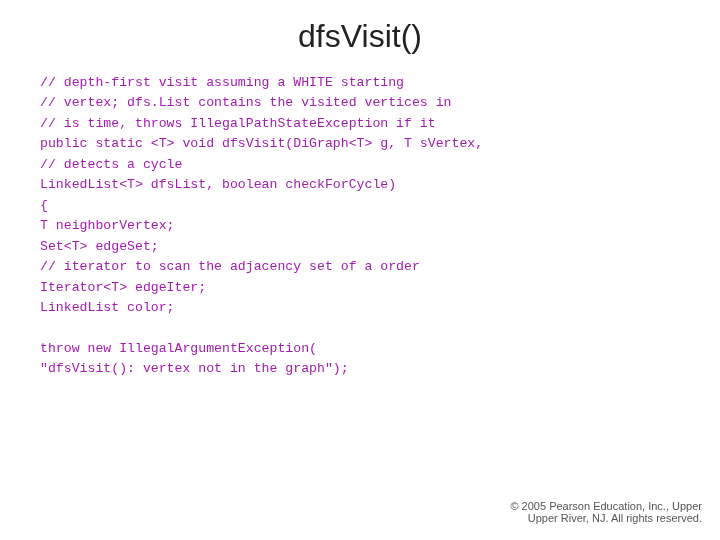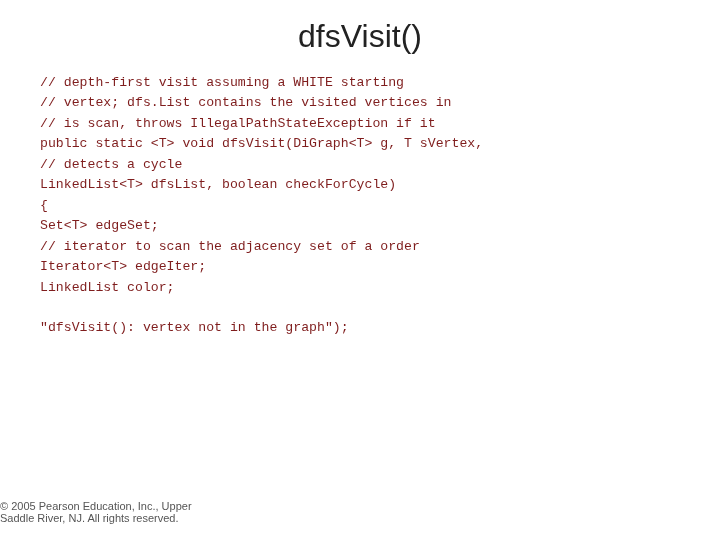--- a/index.html
+++ b/index.html
@@ -25,53 +25,55 @@
       text-align: center;
       margin-top: 18px;
       margin-bottom: 18px;
       font-family: Arial, sans-serif;
     }
 
     .code-block {
       font-family: 'Courier New', Courier, monospace;
       font-size: 13.2px;
       line-height: 1.55;
-      color: #7f1d1d;
+      color: #a21caf;
       margin-left: 20px;
       align-self: flex-start;
       padding-left: 20px;
     }
 
     .footer {
       position: absolute;
       bottom: 16px;
-      text-align: left;
+      text-align: right;
       font-size: 11px;
       color: #555;
       left: 0;
-      right: 0;
+      right: 18px;
     }
   </style>
 </head>
 <body>
 
 <h1 class="title">dfsVisit()</h1>
 
 <div class="code-block">
   <div>// depth-first visit assuming a WHITE starting</div>
   <div>// vertex; dfs.List contains the visited vertices in</div>
-  <div>// is scan, throws IllegalPathStateException if it</div>
+  <div>// is time, throws IllegalPathStateException if it</div>
   <div>public static &lt;T&gt; void dfsVisit(DiGraph&lt;T&gt; g, T sVertex,</div>
   <div>// detects a cycle</div>
   <div>LinkedList&lt;T&gt; dfsList, boolean checkForCycle)</div>
   <div>{</div>
+  <div>    T neighborVertex;</div>
   <div>    Set&lt;T&gt; edgeSet;</div>
   <div>    // iterator to scan the adjacency set of a order</div>
   <div>    Iterator&lt;T&gt; edgeIter;</div>
   <div>    LinkedList color;</div>
   <div>&nbsp;</div>
+  <div>        throw new IllegalArgumentException(</div>
   <div>                "dfsVisit(): vertex not in the graph");</div>
 </div>
 
 <div class="footer">
   <div>© 2005 Pearson Education, Inc., Upper</div>
-  <div>Saddle River, NJ.  All rights reserved.</div>
+  <div>Upper River, NJ.  All rights reserved.</div>
 </div>
 
 </body></html>

